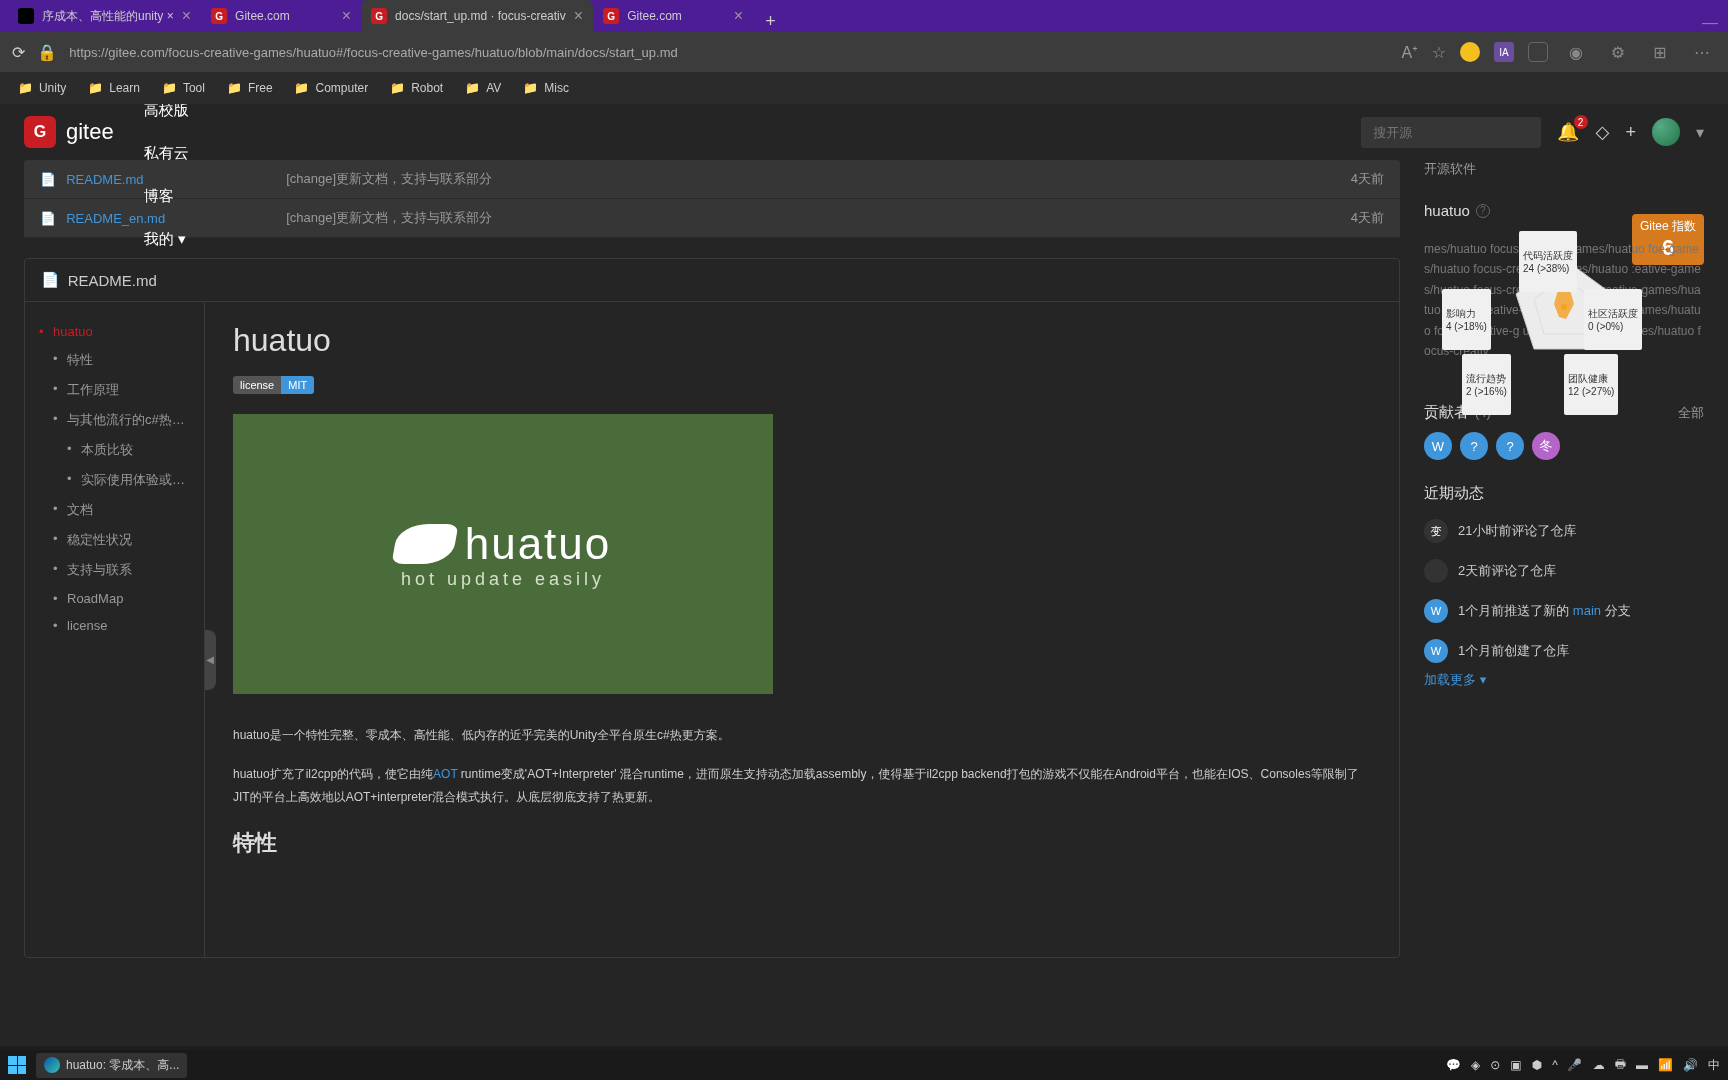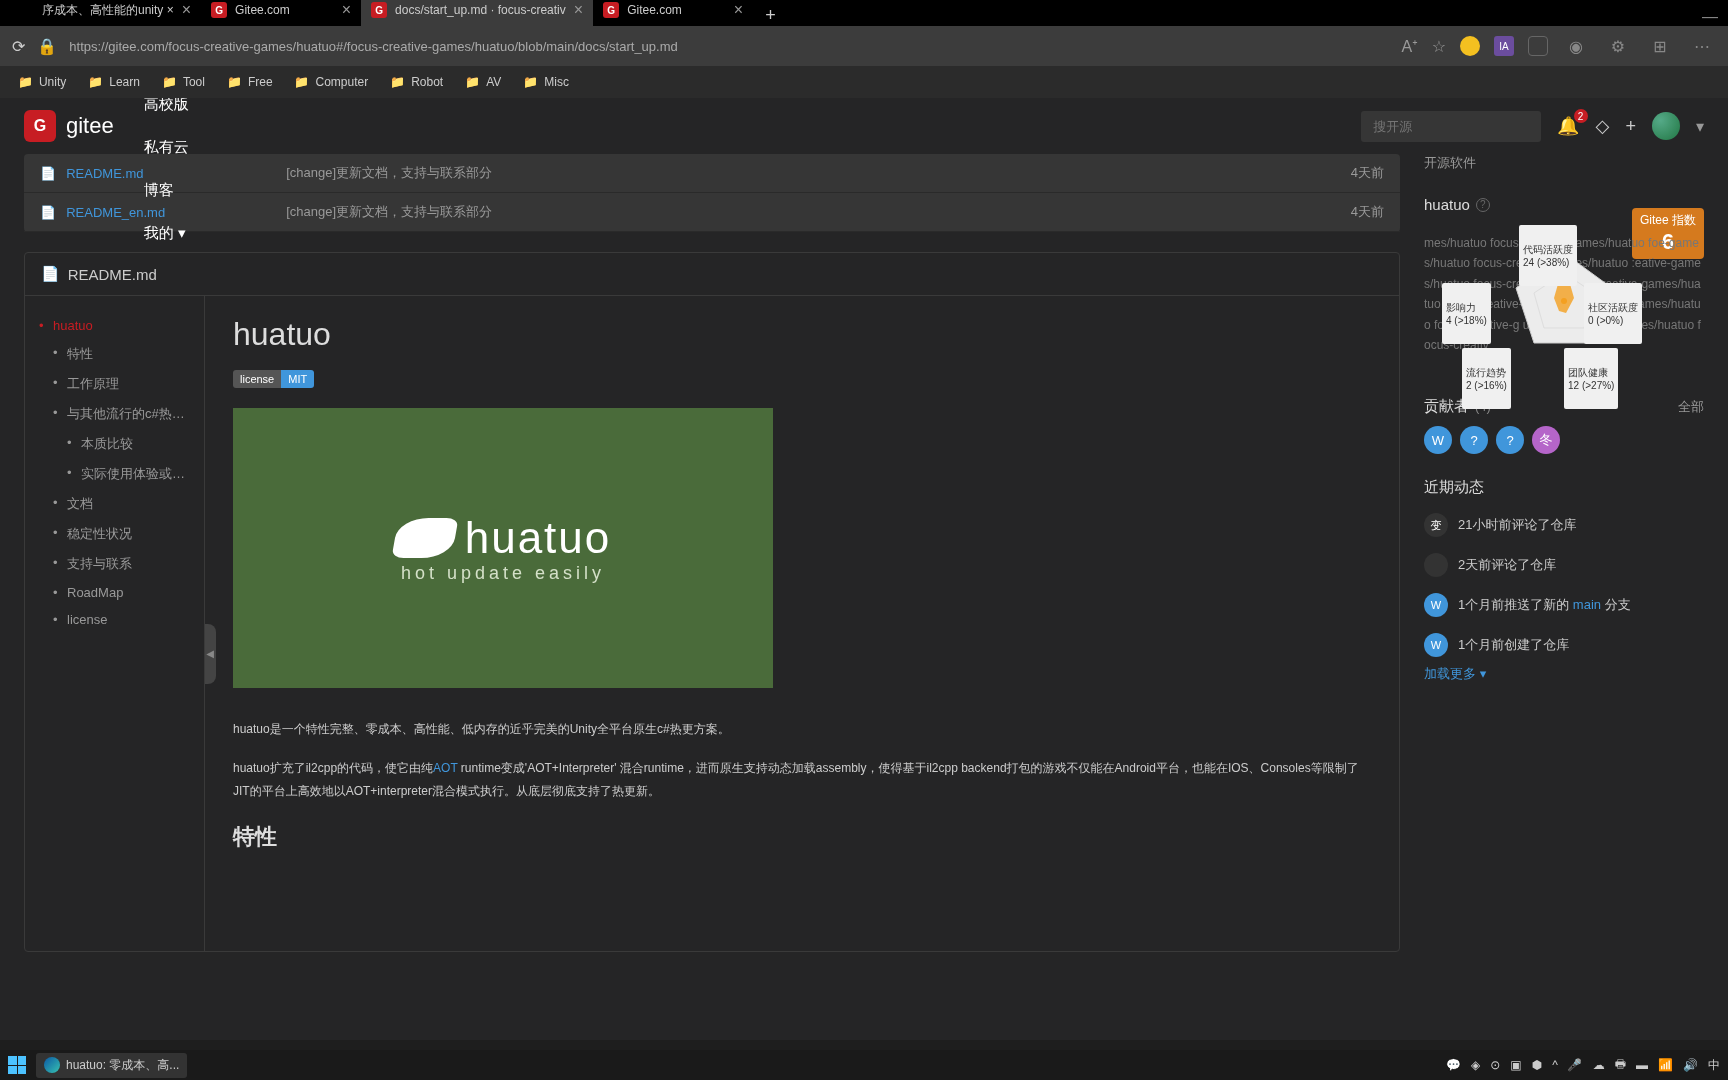--- a/index.html
+++ b/index.html
@@ -1,19 +1,19 @@
 <!DOCTYPE html>
 <html><head>
 <meta charset="utf-8">
 <style>
 * { margin: 0; padding: 0; box-sizing: border-box; }
 body { font-family: -apple-system, BlinkMacSystemFont, "Segoe UI", sans-serif; background: #1e1e1e; color: #ccc; overflow: hidden; width: 1728px; height: 1080px; }
 
 
-.browser-tabs { background: #000000; height: 26px; display: flex; align-items: flex-end; padding-left: 8px; }
+.browser-tabs { background: #4c1d95; height: 32px; display: flex; align-items: flex-end; padding-left: 8px; }
 .browser-tab { height: 32px; padding: 0 10px; display: flex; align-items: center; gap: 8px; font-size: 12px; color: #ccc; border-radius: 6px 6px 0 0; max-width: 240px; min-width: 160px; cursor: pointer; }
 .browser-tab.active { background: #3c3c3c; }
 .tab-favicon { width: 16px; height: 16px; border-radius: 3px; flex-shrink: 0; display: flex; align-items: center; justify-content: center; font-size: 10px; font-weight: bold; }
 .tab-title { flex: 1; overflow: hidden; text-overflow: ellipsis; white-space: nowrap; }
 .tab-close { color: #999; font-size: 16px; cursor: pointer; }
 .new-tab { color: #ccc; padding: 0 12px; font-size: 18px; cursor: pointer; }
 .browser-right { margin-left: auto; display: flex; gap: 14px; padding-right: 10px; color: #888; }
 
 .addr-bar { background: #3c3c3c; height: 40px; display: flex; align-items: center; padding: 0 12px; gap: 12px; }
 .addr-icon { color: #ccc; cursor: pointer; }

